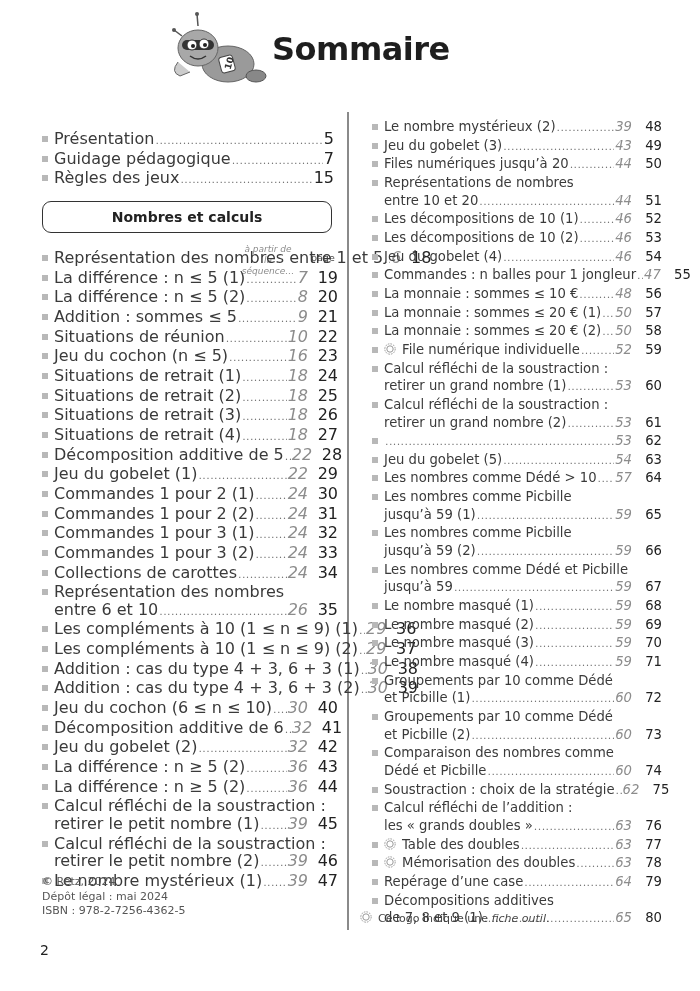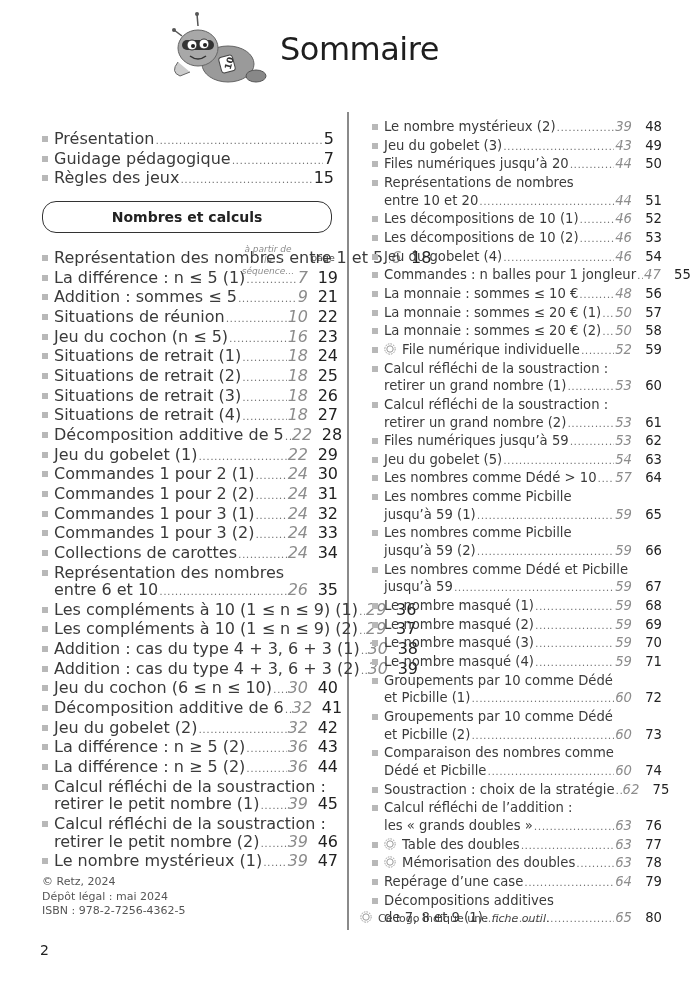--- a/index.html
+++ b/index.html
@@ -4,22 +4,22 @@
   <style>
     html, body { margin: 0; padding: 0; background: #ffffff; }
     body {
       width: 700px; height: 991px; position: relative; overflow: hidden;
       font-family: "DejaVu Sans", sans-serif; color: #2b2b2b;
     }
     .header { position: absolute; left: 160px; top: 12px; width: 300px; height: 90px; }
     .mascot { position: absolute; left: 0; top: 0; width: 110px; height: 80px; }
     .title {
       position: absolute; left: 112px; top: 18px;
-      font-family: "DejaVu Sans", sans-serif; font-weight: normal;
-      font-size: 32px; color: #1e1e1e; letter-spacing: -0.5px; margin-left: 8px;
+      font-family: "DejaVu Sans", sans-serif; font-weight: bold;
+      font-size: 32px; color: #1e1e1e; letter-spacing: -0.5px;
     }
     .divider {
       position: absolute; left: 347px; top: 112px; width: 1.5px; height: 818px;
       background: #8a8a8a;
     }
     .col { position: absolute; font-size: 13.2px; }
     .col-right { left: 372px; top: 118px; width: 290px; }
     .intro { position: absolute; left: 42px; top: 118px; width: 292px; margin-top: 12px; }
     .entry { position: relative; line-height: 17.65px; }
     .bullet {
@@ -37,21 +37,21 @@
       letter-spacing: 0.4px; font-size: 11px;
     }
     .seq { font-style: italic; color: #8c8c8c; white-space: nowrap; }
     .pagenum {
       width: 30px; text-align: right; white-space: nowrap; color: #222; flex: none;
     }
     .intro .pagenum { width: auto; }
     .gear { display: inline-block; width: 12px; height: 12px; margin-right: 6px; vertical-align: -1px; }
     .section-box {
       position: absolute; left: 42px; top: 201px; width: 290px; height: 32px;
-      border: 1.5px solid #333; border-radius: 14px; box-sizing: border-box;
+      border: 1.5px solid #333; border-radius: 9px; box-sizing: border-box;
       display: flex; align-items: center; justify-content: center;
       font-weight: bold; font-size: 14px; color: #222;
     }
     .colhead-seq {
       position: absolute; left: 238px; top: 244px; width: 60px;
       font-size: 9px; font-style: italic; color: #8c8c8c; text-align: center; line-height: 11px;
     }
     .colhead-page {
       position: absolute; left: 311px; top: 252px; font-size: 9.5px; font-weight: normal; color: #444;
     }
@@ -141,20 +141,29 @@
       <div class="row">
         <span class="label">La différence : n ≤ 5 (1)</span>
         <span class="dots"></span>
         <span class="seq">7</span>
         <span class="pagenum">19</span>
       </div>
     </div>
     <div class="entry">
       <span class="bullet"></span>
       <div class="row">
+        <span class="label">La différence : n ≤ 5 (2)</span>
+        <span class="dots"></span>
+        <span class="seq">8</span>
+        <span class="pagenum">20</span>
+      </div>
+    </div>
+    <div class="entry">
+      <span class="bullet"></span>
+      <div class="row">
         <span class="label">Addition : sommes ≤ 5</span>
         <span class="dots"></span>
         <span class="seq">9</span>
         <span class="pagenum">21</span>
       </div>
     </div>
     <div class="entry">
       <span class="bullet"></span>
       <div class="row">
         <span class="label">Situations de réunion</span>
@@ -533,21 +542,20 @@
       <div class="row">
         <span class="label">retirer un grand nombre (2)</span>
         <span class="dots"></span>
         <span class="seq">53</span>
         <span class="pagenum">61</span>
       </div>
     </div>
     <div class="entry">
       <span class="bullet"></span>
       <div class="row">
-        <span class="label">Files numériques jusqu’à 59</span>
         <span class="dots"></span>
         <span class="seq">53</span>
         <span class="pagenum">62</span>
       </div>
     </div>
     <div class="entry">
       <span class="bullet"></span>
       <div class="row">
         <span class="label">Jeu du gobelet (5)</span>
         <span class="dots"></span>

